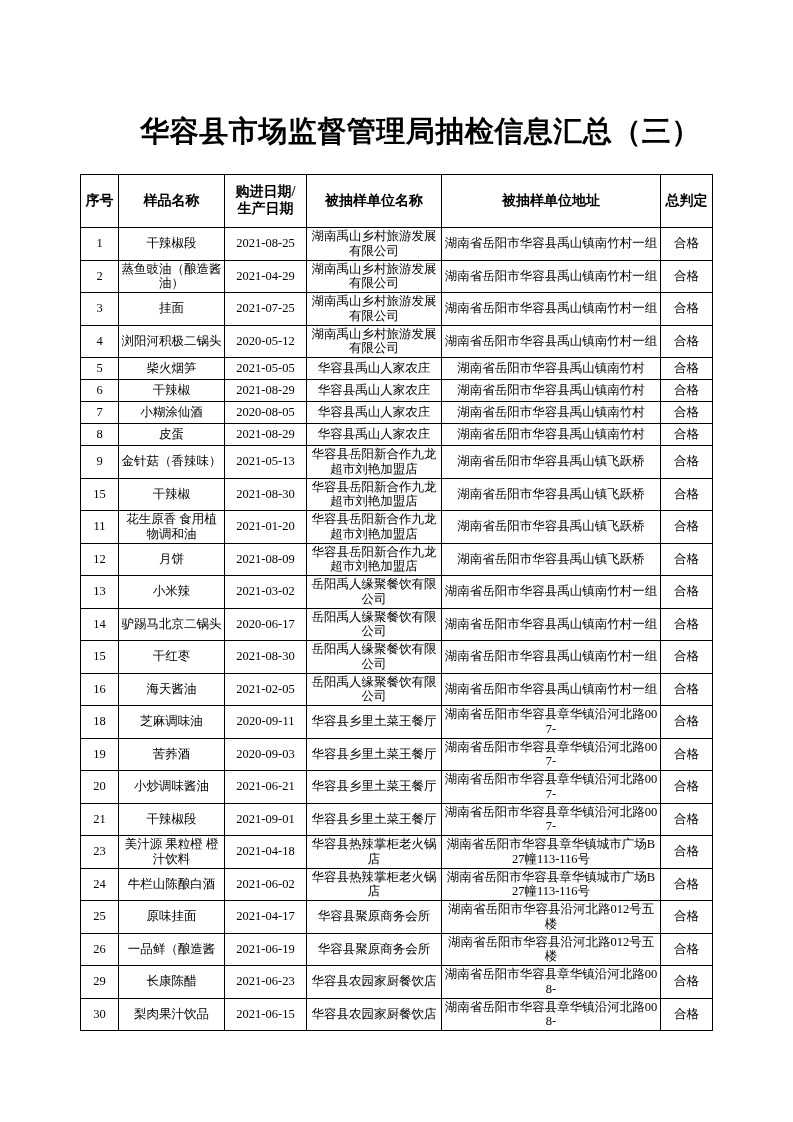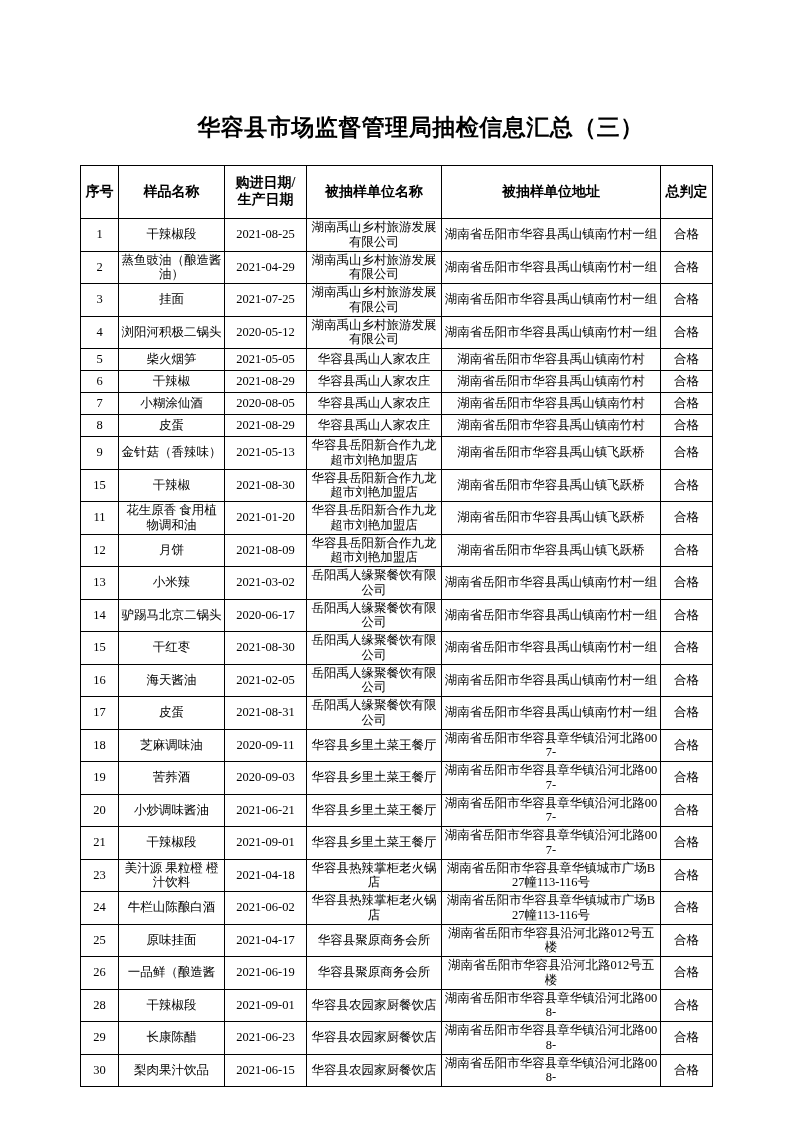--- a/index.html
+++ b/index.html
@@ -14,21 +14,21 @@
     color: #000000;
     position: relative;
     overflow: hidden;
   }
   .doc {
     padding-top: 112px;
   }
   .page-title {
     margin: 0 0 22px 0;
     text-align: center;
-    font-size: 23px;
+    font-size: 29px;
     font-weight: bold;
     letter-spacing: 0.5px;
     padding-left: 48px;
   }
   table.summary {
     border-collapse: collapse;
     table-layout: fixed;
     margin-left: 80px;
     width: 632px;
   }
@@ -211,28 +211,20 @@
         </tr>
         <tr>
           <td class="col-seq">16</td>
           <td class="col-name">海天酱油</td>
           <td class="col-date">2021-02-05</td>
           <td class="col-unit">岳阳禹人缘聚餐饮有限公司</td>
           <td class="col-address">湖南省岳阳市华容县禹山镇南竹村一组</td>
           <td class="col-verdict">合格</td>
         </tr>
         <tr>
-          <td class="col-seq">17</td>
-          <td class="col-name">皮蛋</td>
-          <td class="col-date">2021-08-31</td>
-          <td class="col-unit">岳阳禹人缘聚餐饮有限公司</td>
-          <td class="col-address">湖南省岳阳市华容县禹山镇南竹村一组</td>
-          <td class="col-verdict">合格</td>
-        </tr>
-        <tr>
           <td class="col-seq">18</td>
           <td class="col-name">芝麻调味油</td>
           <td class="col-date">2020-09-11</td>
           <td class="col-unit">华容县乡里土菜王餐厅</td>
           <td class="col-address">湖南省岳阳市华容县章华镇沿河北路007-</td>
           <td class="col-verdict">合格</td>
         </tr>
         <tr>
           <td class="col-seq">19</td>
           <td class="col-name">苦荞酒</td>
@@ -283,28 +275,20 @@
         </tr>
         <tr>
           <td class="col-seq">26</td>
           <td class="col-name">一品鲜（酿造酱</td>
           <td class="col-date">2021-06-19</td>
           <td class="col-unit">华容县聚原商务会所</td>
           <td class="col-address">湖南省岳阳市华容县沿河北路012号五楼</td>
           <td class="col-verdict">合格</td>
         </tr>
         <tr>
-          <td class="col-seq">28</td>
-          <td class="col-name">干辣椒段</td>
-          <td class="col-date">2021-09-01</td>
-          <td class="col-unit">华容县农园家厨餐饮店</td>
-          <td class="col-address">湖南省岳阳市华容县章华镇沿河北路008-</td>
-          <td class="col-verdict">合格</td>
-        </tr>
-        <tr>
           <td class="col-seq">29</td>
           <td class="col-name">长康陈醋</td>
           <td class="col-date">2021-06-23</td>
           <td class="col-unit">华容县农园家厨餐饮店</td>
           <td class="col-address">湖南省岳阳市华容县章华镇沿河北路008-</td>
           <td class="col-verdict">合格</td>
         </tr>
         <tr>
           <td class="col-seq">30</td>
           <td class="col-name">梨肉果汁饮品</td>

